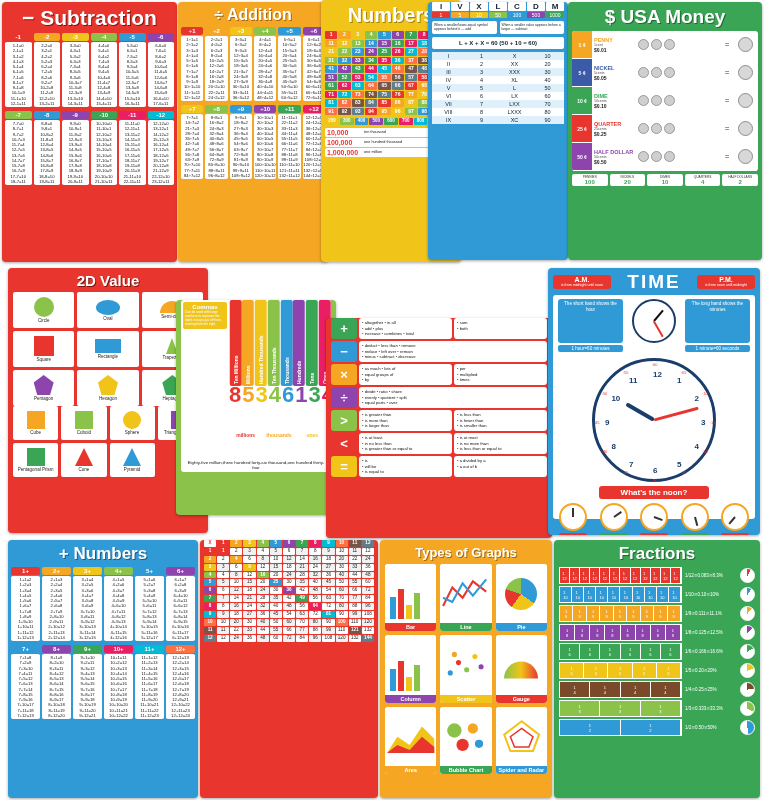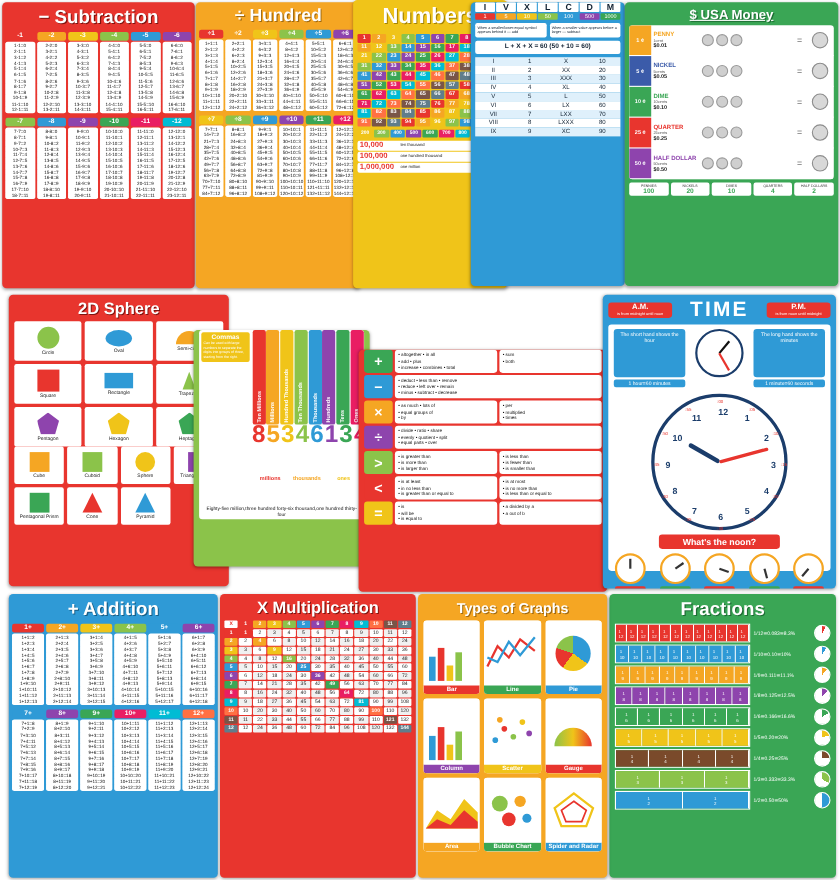--- a/index.html
+++ b/index.html
@@ -70,21 +70,21 @@
   
   .gcard { background:#fff; border-radius:3px; display:flex; flex-direction:column; overflow:hidden; }
   .gcaption { font-size:5.5px; font-weight:bold; color:#fff; text-align:center; padding:1px 0; }
 </style>
 </head>
 <body>
 
 <div class="stage">
 
   <div class="poster" id="p-sub">
-    <div class="title-bar" style="font-size:17px; padding:4px 16px 3px; text-shadow:1px 1px 0 #7d140f;">− Subtraction</div>
+    <div class="title-bar" style="font-size:21px; padding:4px 16px 3px; text-shadow:1px 1px 0 #7d140f;">− Subtraction</div>
     <div id="sub-top" style="display:grid; grid-template-columns:repeat(6,1fr); gap:2px; padding:0 3px;">
         <div>
           <div class="colhead" style="background: rgb(232, 53, 46);">-1</div>
           <div style="background: rgb(255, 255, 255); border-radius: 2px; margin-top: 1px; padding: 1px 0px;">
             <div class="eqcell">1-1=0</div>
             <div class="eqcell">2-1=1</div>
             <div class="eqcell">3-1=2</div>
             <div class="eqcell">4-1=3</div>
             <div class="eqcell">5-1=4</div>
             <div class="eqcell">6-1=5</div>
@@ -282,21 +282,21 @@
             <div class="eqcell">20-12=8</div>
             <div class="eqcell">21-12=9</div>
             <div class="eqcell">22-12=10</div>
             <div class="eqcell">23-12=11</div>
           </div>
         </div>
       </div>
   </div>
 
   <div class="poster" id="p-div">
-    <div class="title-bar" style="font-size:16px; padding:4px 0 3px; text-shadow:1px 1px 0 #a06a10;">÷ Hundred</div>
+    <div class="title-bar" style="font-size:16px; padding:4px 0 3px; text-shadow:1px 1px 0 #a06a10;">÷ Addition</div>
     <div id="div-top" style="display:grid; grid-template-columns:repeat(6,1fr); gap:2px; padding:0 3px;">
         <div>
           <div class="colhead" style="background: rgb(232, 53, 46);">÷1</div>
           <div style="background: rgb(255, 255, 255); border-radius: 2px; margin-top: 1px; padding: 1px 0px;">
             <div class="eqcell">1÷1=1</div>
             <div class="eqcell">2÷1=2</div>
             <div class="eqcell">3÷1=3</div>
             <div class="eqcell">4÷1=4</div>
             <div class="eqcell">5÷1=5</div>
             <div class="eqcell">6÷1=6</div>
@@ -719,21 +719,21 @@
         <div class="romrow" style="background: rgb(223, 240, 251); color: rgb(17, 34, 51);">
           <div style="font-size: 5.5px;">IX</div>
           <div style="font-size: 5.5px;">9</div>
           <div style="font-size: 5.5px;">XC</div>
           <div style="font-size: 5.5px;">90</div>
         </div>
       </div>
   </div>
 
   <div class="poster" id="p-money">
-    <div class="title-bar" style="font-size:12px; padding:4px 0 3px; text-shadow:1px 1px 0 #1d6b33;text-decoration:underline;">$ USA Money</div>
+    <div class="title-bar" style="font-size:19px; padding:4px 0 3px; text-shadow:1px 1px 0 #1d6b33;">$ USA Money</div>
     <div id="money-rows" style="background:#fff; margin:0 4px; border-radius:3px; overflow:hidden;">
         <div class="moneyrow">
           <div style="width:20px;background:#f5a623;color:#fff;font-size:5px;font-weight:bold;text-align:center;height:100%;display:flex;align-items:center;justify-content:center;">1 ¢</div>
           <div style="width:46px;padding-left:2px;">
             <div style="font-size:5.5px;font-weight:bold;color:#f5a623;">PENNY</div>
             <div style="font-size:3.6px;color:#555;">1cent</div>
             <div style="font-size:5px;font-weight:bold;color:#222;">$0.01</div>
           </div>
           <div style="flex:1;display:flex;align-items:center;gap:2px;">
             <span style="width:11px;height:11px;border-radius:50%;background:#cfcfcf;border:1px solid #9a9a9a;display:inline-block;"></span>
@@ -832,21 +832,21 @@
           <div style="font-size:6px;font-weight:bold;color:#3aa655;">4</div>
         </div>
         <div style="background: rgb(255, 255, 255); border-radius: 2px; text-align: center; padding: 1px;">
           <div style="font-size:3.2px;color:#333;">HALF DOLLARS</div>
           <div style="font-size:6px;font-weight:bold;color:#3aa655;">2</div>
         </div>
       </div>
   </div>
 
   <div class="poster" id="p-2d">
-    <div class="title-bar" style="font-size:15px; padding:4px 0 3px; text-shadow:1px 1px 0 #7d140f;">2D Sphere</div>
+    <div class="title-bar" style="font-size:15px; padding:4px 0 3px; text-shadow:1px 1px 0 #7d140f;">2D Value</div>
     <div id="shapes2d-grid" style="display:grid; grid-template-columns:repeat(3,1fr); gap:3px; padding:0 5px;">
         <div class="shapecell" style="height: 36px;">
           <div style="width:20px;height:20px;border-radius:50%;background:#8bc34a;"></div>
           <div class="shapelbl">Circle</div>
         </div>
         <div class="shapecell" style="height: 36px;">
           <div style="width:24px;height:15px;border-radius:50%;background:#2f9ad6;"></div>
           <div class="shapelbl">Oval</div>
         </div>
         <div class="shapecell" style="height: 36px;">
@@ -1089,21 +1089,21 @@
           <div style="width: 28px; height: 9px; border-radius: 2px; background: rgb(232, 53, 46);"></div>
           <div style="width: 28px; height: 9px; border-radius: 2px; background: rgb(58, 166, 85);"></div>
           <div style="width: 28px; height: 9px; border-radius: 2px; background: rgb(232, 53, 46);"></div>
           <div style="width: 28px; height: 9px; border-radius: 2px; background: rgb(58, 166, 85);"></div>
           <div style="width: 28px; height: 9px; border-radius: 2px; background: rgb(232, 53, 46);"></div>
         </div>
     </div>
   </div>
 
   <div class="poster" id="p-add">
-    <div class="title-bar" style="font-size:17px; padding:4px 0 3px; text-shadow:1px 1px 0 #165e87;">+ Addition</div>
+    <div class="title-bar" style="font-size:17px; padding:4px 0 3px; text-shadow:1px 1px 0 #165e87;">+ Numbers</div>
     <div id="add-top" style="display:grid; grid-template-columns:repeat(6,1fr); gap:2px; padding:0 3px;">
         <div>
           <div class="colhead" style="background: rgb(232, 53, 46);">1+</div>
           <div style="background: rgb(255, 255, 255); border-radius: 2px; margin-top: 1px; padding: 1px 0px;">
             <div class="eqcell">1+1=2</div>
             <div class="eqcell">1+2=3</div>
             <div class="eqcell">1+3=4</div>
             <div class="eqcell">1+4=5</div>
             <div class="eqcell">1+5=6</div>
             <div class="eqcell">1+6=7</div>
@@ -1301,21 +1301,20 @@
             <div class="eqcell">12+9=21</div>
             <div class="eqcell">12+10=22</div>
             <div class="eqcell">12+11=23</div>
             <div class="eqcell">12+12=24</div>
           </div>
         </div>
       </div>
   </div>
 
   <div class="poster" id="p-mul">
-    <div class="title-bar" style="font-size:15px; padding:4px 0 3px; text-shadow:1px 1px 0 #7d140f;">X Multiplication</div>
     <div id="mul-grid" style="display:grid; grid-template-columns:repeat(13,1fr); gap:1px; padding:0 4px 4px;">
         <div style="font-size: 4.6px; text-align: center; line-height: 1.5; background: rgb(255, 255, 255); color: rgb(232, 53, 46); font-weight: bold; border-radius: 1px;">X</div>
         <div style="font-size: 4.6px; text-align: center; line-height: 1.5; background: rgb(232, 53, 46); color: rgb(255, 255, 255); font-weight: bold; border-radius: 1px;">1</div>
         <div style="font-size: 4.6px; text-align: center; line-height: 1.5; background: rgb(245, 166, 35); color: rgb(255, 255, 255); font-weight: bold; border-radius: 1px;">2</div>
         <div style="font-size: 4.6px; text-align: center; line-height: 1.5; background: rgb(240, 196, 25); color: rgb(255, 255, 255); font-weight: bold; border-radius: 1px;">3</div>
         <div style="font-size: 4.6px; text-align: center; line-height: 1.5; background: rgb(139, 195, 74); color: rgb(255, 255, 255); font-weight: bold; border-radius: 1px;">4</div>
         <div style="font-size: 4.6px; text-align: center; line-height: 1.5; background: rgb(47, 154, 214); color: rgb(255, 255, 255); font-weight: bold; border-radius: 1px;">5</div>
         <div style="font-size: 4.6px; text-align: center; line-height: 1.5; background: rgb(142, 68, 173); color: rgb(255, 255, 255); font-weight: bold; border-radius: 1px;">6</div>
         <div style="font-size: 4.6px; text-align: center; line-height: 1.5; background: rgb(58, 166, 85); color: rgb(255, 255, 255); font-weight: bold; border-radius: 1px;">7</div>
         <div style="font-size: 4.6px; text-align: center; line-height: 1.5; background: rgb(233, 30, 99); color: rgb(255, 255, 255); font-weight: bold; border-radius: 1px;">8</div>

